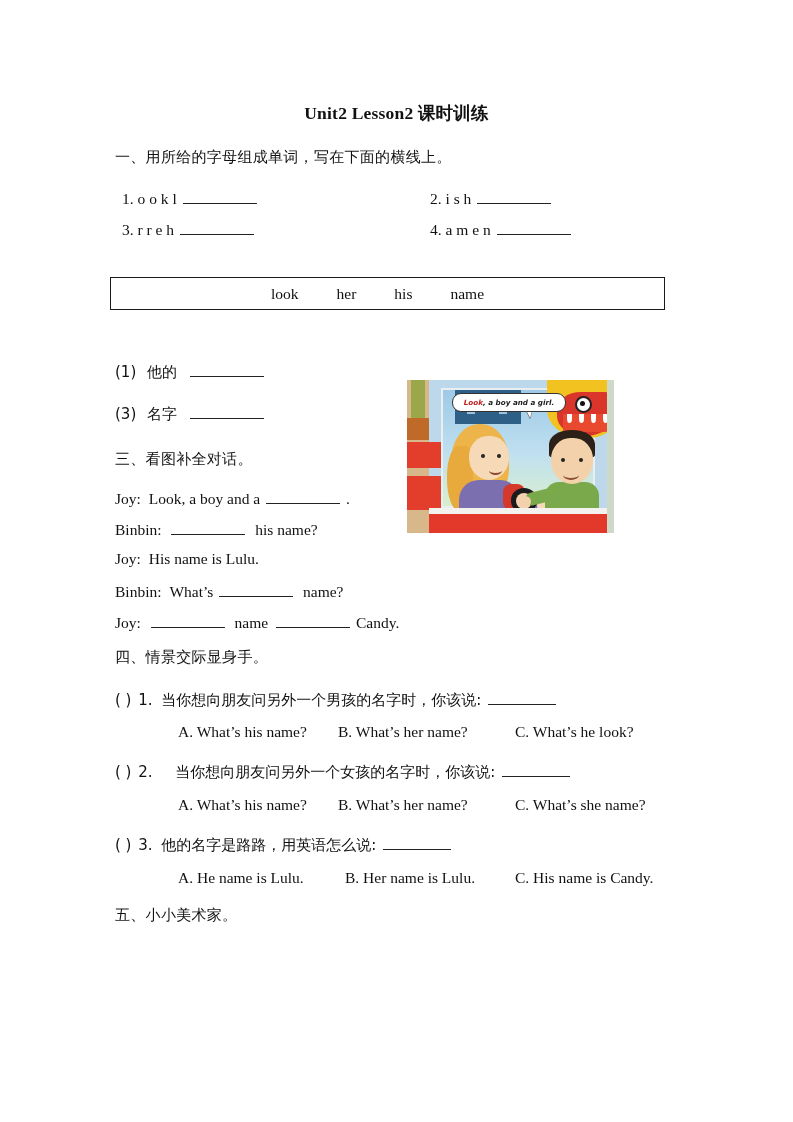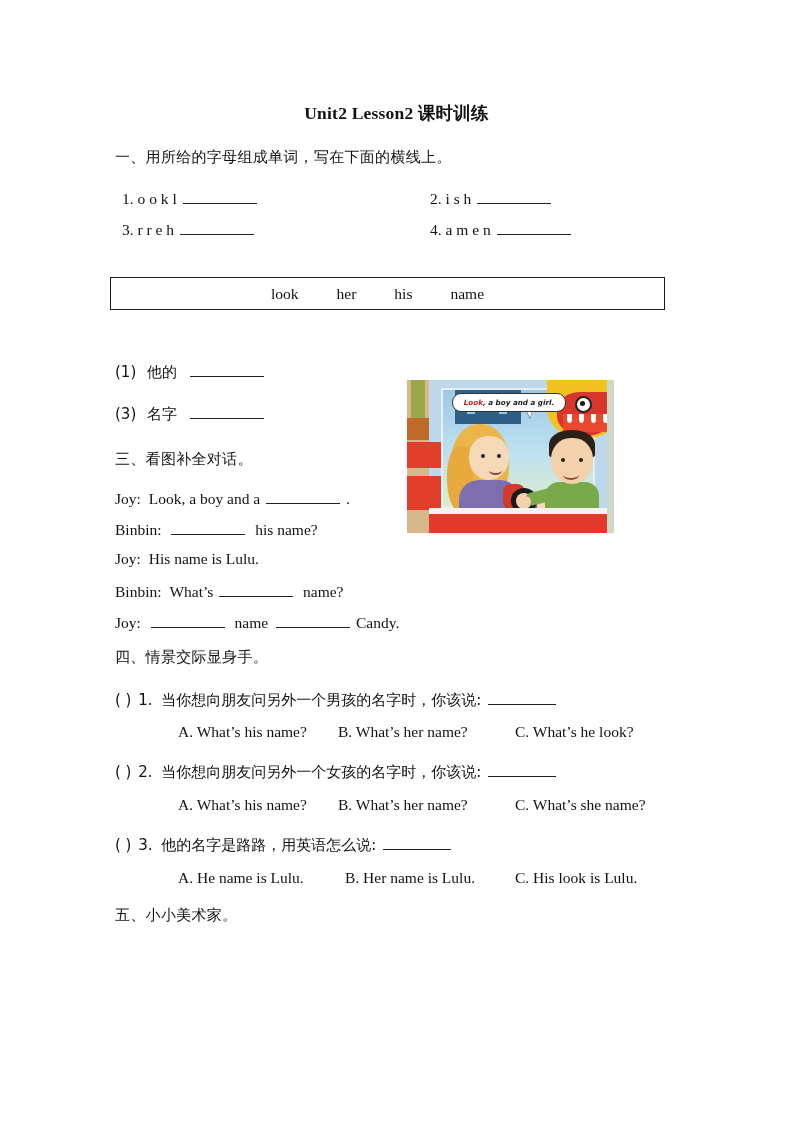--- a/index.html
+++ b/index.html
@@ -458,34 +458,34 @@
     <span style="margin-left:4px;">当你想向朋友问另外一个男孩的名字时，你该说:</span>
     <span class="blank b-md"></span>
   </div>
   <div class="line en" style="left:178px; top:723px;">A. What’s his name?</div>
   <div class="line en" style="left:338px; top:723px;">B. What’s her name?</div>
   <div class="line en" style="left:515px; top:723px;">C. What’s he look?</div>
 
   <div class="line cn" style="left:115px; top:762px;">
     <span>(   )</span>
     <span style="margin-left:2px;">2.</span>
-    <span style="margin-left:4px;">当你想向朋友问另外一个女孩的名字时，你该说:</span>
+    <span style="margin-left:18px;">当你想向朋友问另外一个女孩的名字时，你该说:</span>
     <span class="blank b-md"></span>
   </div>
   <div class="line en" style="left:178px; top:796px;">A. What’s his name?</div>
   <div class="line en" style="left:338px; top:796px;">B. What’s her name?</div>
   <div class="line en" style="left:515px; top:796px;">C. What’s she name?</div>
 
   <div class="line cn" style="left:115px; top:835px;">
     <span>(   )</span>
     <span style="margin-left:2px;">3.</span>
     <span style="margin-left:4px;">他的名字是路路，用英语怎么说:</span>
     <span class="blank b-md"></span>
   </div>
   <div class="line en" style="left:178px; top:869px;">A. He name is Lulu.</div>
   <div class="line en" style="left:345px; top:869px;">B. Her name is Lulu.</div>
-  <div class="line en" style="left:515px; top:869px;">C. His look is Lulu.</div>
+  <div class="line en" style="left:515px; top:869px;">C. His name is Candy.</div>
 
   <div class="line sec-head" style="left:115px; top:906px;">五、小小美术家。</div>
 
 
 
 </div>
 
 </body></html>

